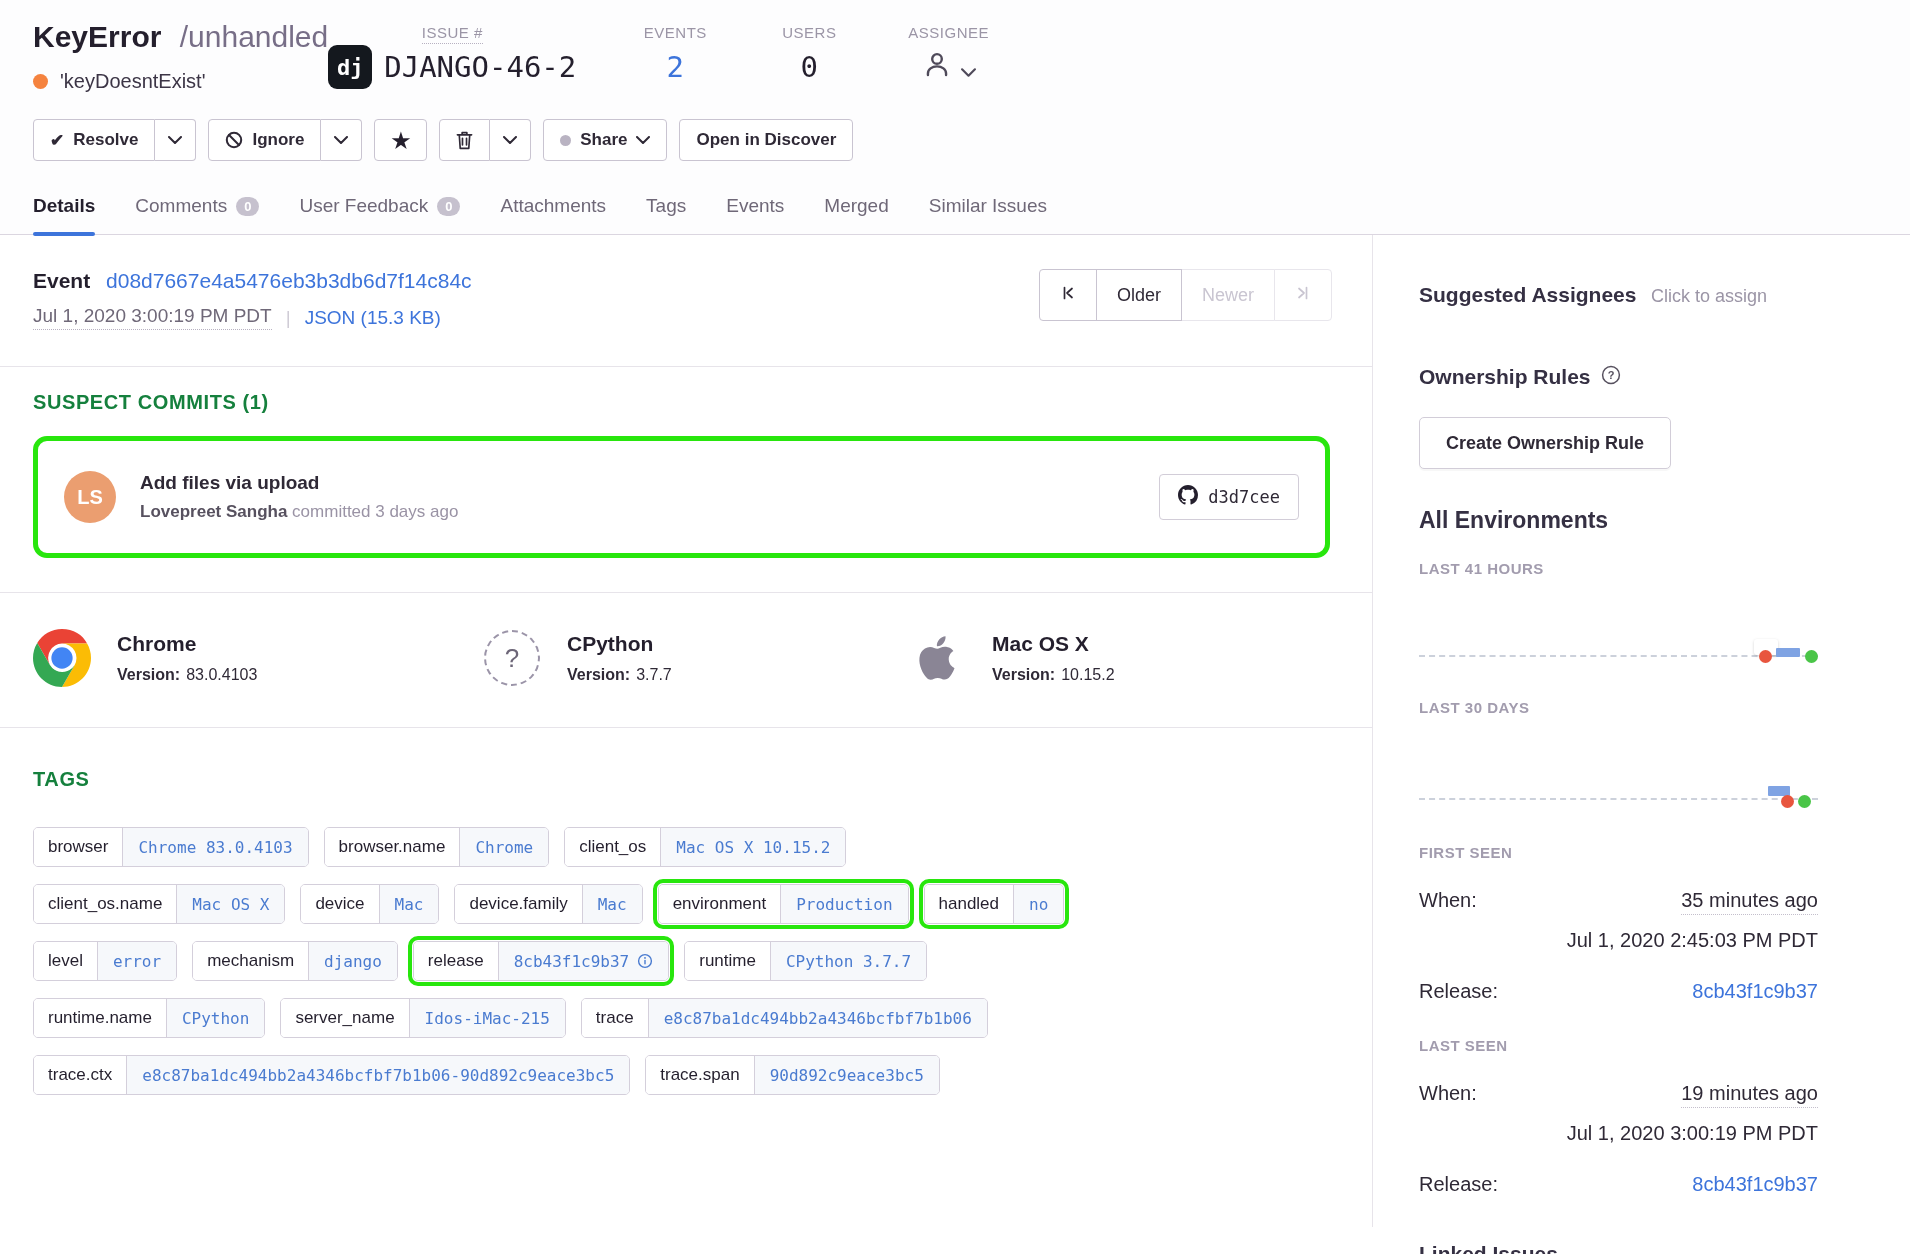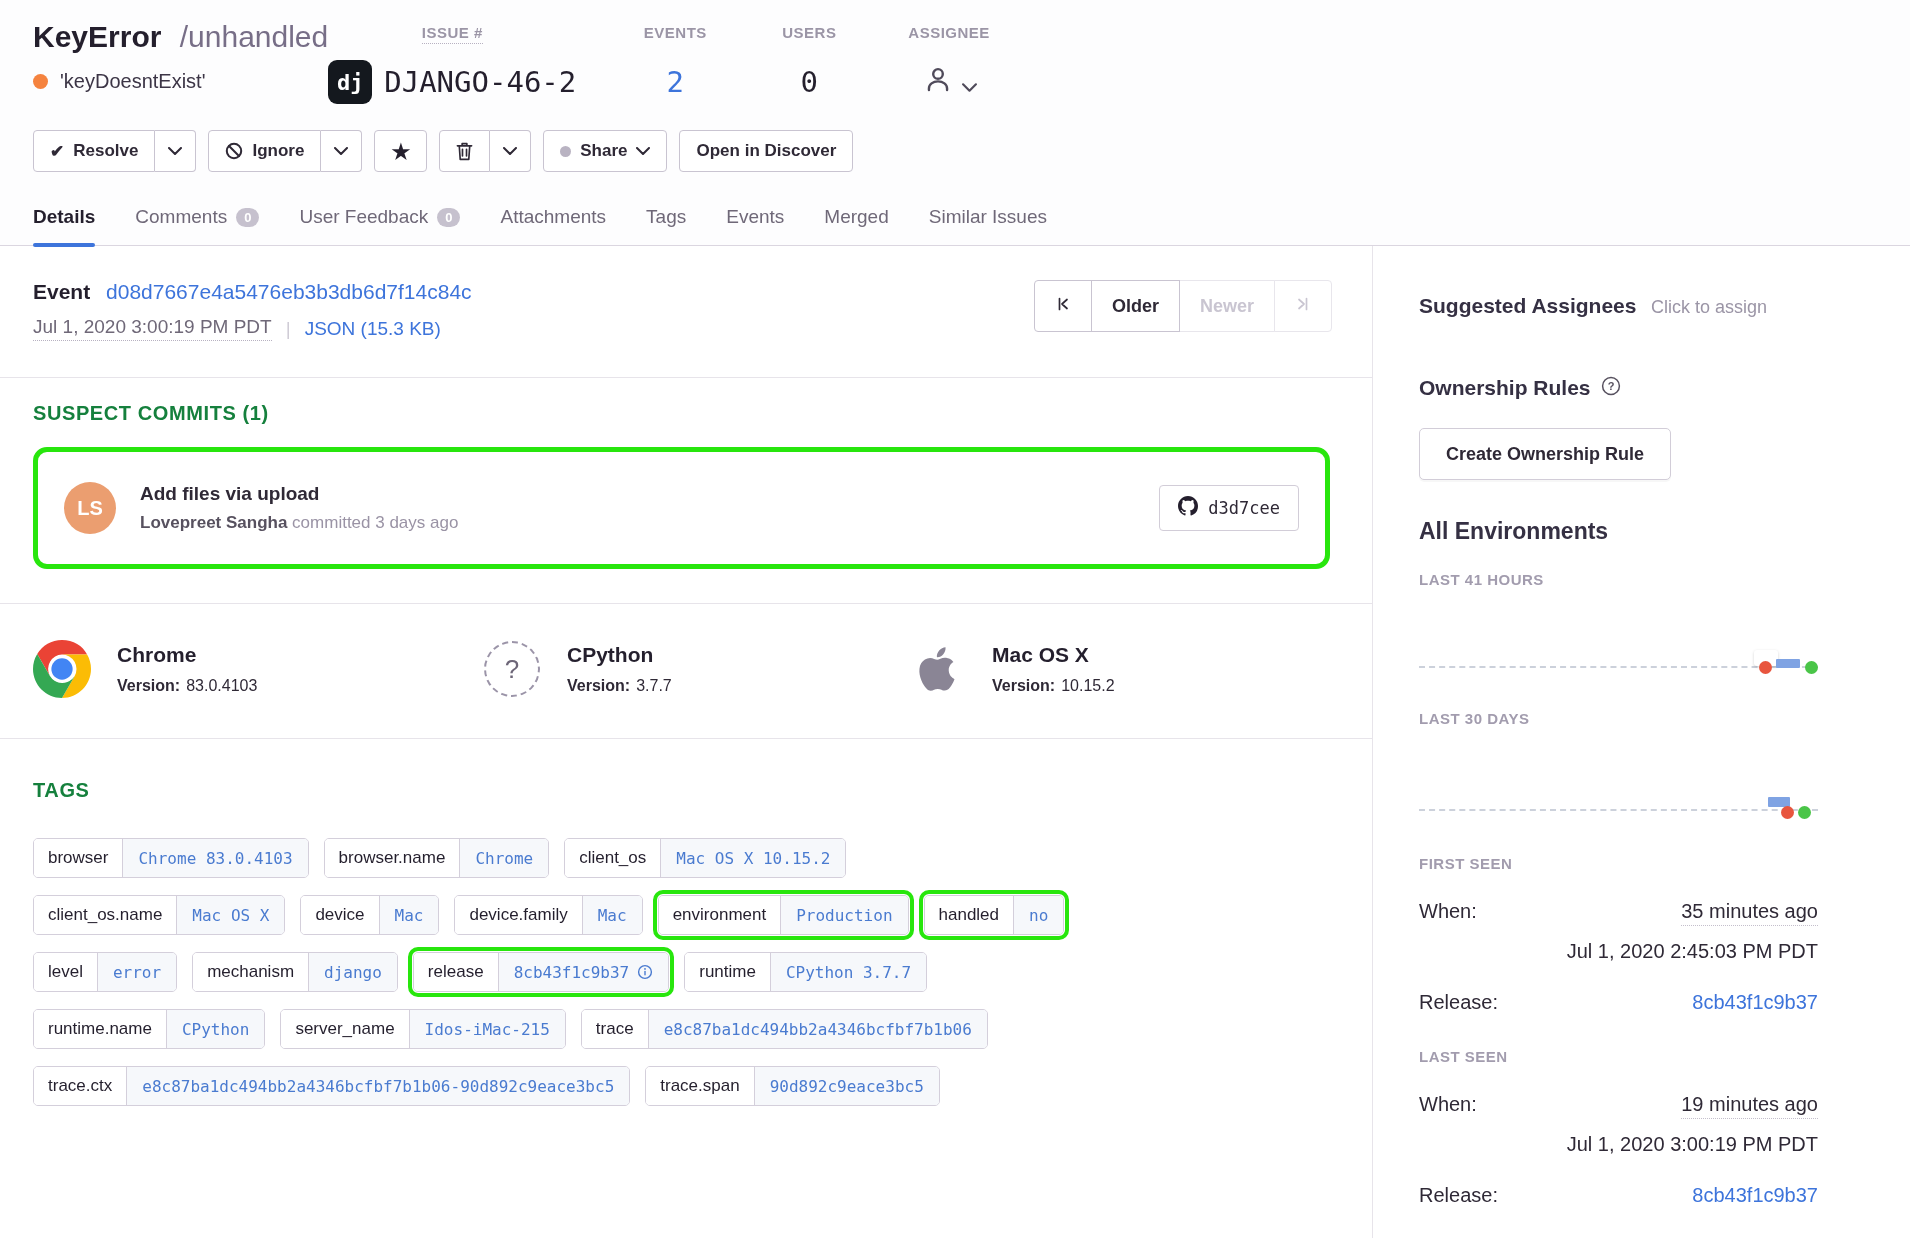--- a/index.html
+++ b/index.html
@@ -24,23 +24,23 @@
   
   .issue-header{display:flex;justify-content:flex-start;align-items:flex-start;padding:18px 40px 0 33px;background:#fdfdfe}
   .title-line{font-size:30px;line-height:38px}
   .title-line .title{font-weight:700;color:#241f2d}
   .title-line .culprit{font-weight:400;color:#776e87;margin-left:10px}
   .msg-line{display:flex;align-items:center;margin-top:14px}
   .level-dot{width:15px;height:15px;border-radius:50%;background:var(--level-orange);margin-right:12px}
   .msg-text{font-size:20px;color:#3c3546}
   .stats{display:flex;gap:64px;margin-top:6px}
   .stat{text-align:center;min-width:70px}
-  .stat-label{font-size:15px;font-weight:700;letter-spacing:.5px;color:var(--light-gray)}
+  .stat-label{font-size:15px;font-weight:400;letter-spacing:.5px;color:var(--light-gray)}
   .stat-label.tip{border-bottom:1px dotted #b7b1c1;padding-bottom:2px}
-  .stat-value{margin-top:18px;font-size:29px;color:#241f2d;display:flex;align-items:center;justify-content:center;gap:12px;height:44px}
+  .stat-value{margin-top:3px;font-size:29px;color:#241f2d;display:flex;align-items:center;justify-content:center;gap:12px;height:44px}
   .stat-value.blue{color:var(--link-blue)}
   .dj-badge{width:44px;height:44px;border-radius:9px;background:#14181e;color:#fff;display:flex;align-items:center;justify-content:center;font-size:22px;font-weight:700}
   .assignee-value{display:flex;align-items:center;gap:8px;color:#4f4a5a}
 
   
   .toolbar{display:flex;gap:12px;padding:26px 33px 0;background:#fdfdfe}
   .btn-group{display:flex}
   .btn{display:flex;align-items:center;gap:9px;background:#fff;border:1px solid var(--btn-border);height:42px;padding:0 16px;font-size:17px;font-weight:700;color:#2f2936;border-radius:4px;cursor:pointer}
   .btn-group .btn:first-child{border-top-right-radius:0;border-bottom-right-radius:0}
   .btn-group .btn + .btn{border-left:none;border-top-left-radius:0;border-bottom-left-radius:0}
@@ -65,21 +65,21 @@
   
   .event-section{display:flex;justify-content:space-between;align-items:flex-start;padding:34px 40px 36px 33px}
   .event-id-line{font-size:21px}
   .event-id-line .evt-label{font-weight:700;color:#241f2d;margin-right:10px}
   .event-id-line a{color:var(--link-blue);text-decoration:none}
   .event-meta{margin-top:12px;font-size:19px;display:flex;align-items:center;gap:14px}
   .event-ts{color:#6f6878;border-bottom:1px dotted #b7b1c1;padding-bottom:2px}
   .meta-sep{color:#d0ccd6}
   .json-link{color:var(--link-blue);cursor:pointer}
   .pager{display:flex}
-  .pbtn{display:flex;align-items:center;justify-content:center;background:#fff;border:1px solid var(--btn-border);height:52px;min-width:56px;padding:0 20px;font-size:18px;font-weight:700;color:#2f2936;cursor:pointer}
+  .pbtn{display:flex;align-items:center;justify-content:center;background:#fff;border:1px solid var(--btn-border);height:52px;min-width:56px;padding:0 20px;font-size:18px;font-weight:400;color:#2f2936;cursor:pointer}
   .pbtn + .pbtn{margin-left:-1px}
   .pbtn:first-child{border-radius:4px 0 0 4px}
   .pbtn:last-child{border-radius:0 4px 4px 0}
   .pbtn.disabled{border-color:#e8e6ec;color:#c9c5d1;z-index:0}
   .pbtn:not(.disabled){z-index:1;position:relative}
 
   
   .section{border-top:1px solid var(--border)}
   .section-heading{font-size:20px;font-weight:700;letter-spacing:.6px;color:#15803d}
   .commits-section{padding:24px 33px 34px}

